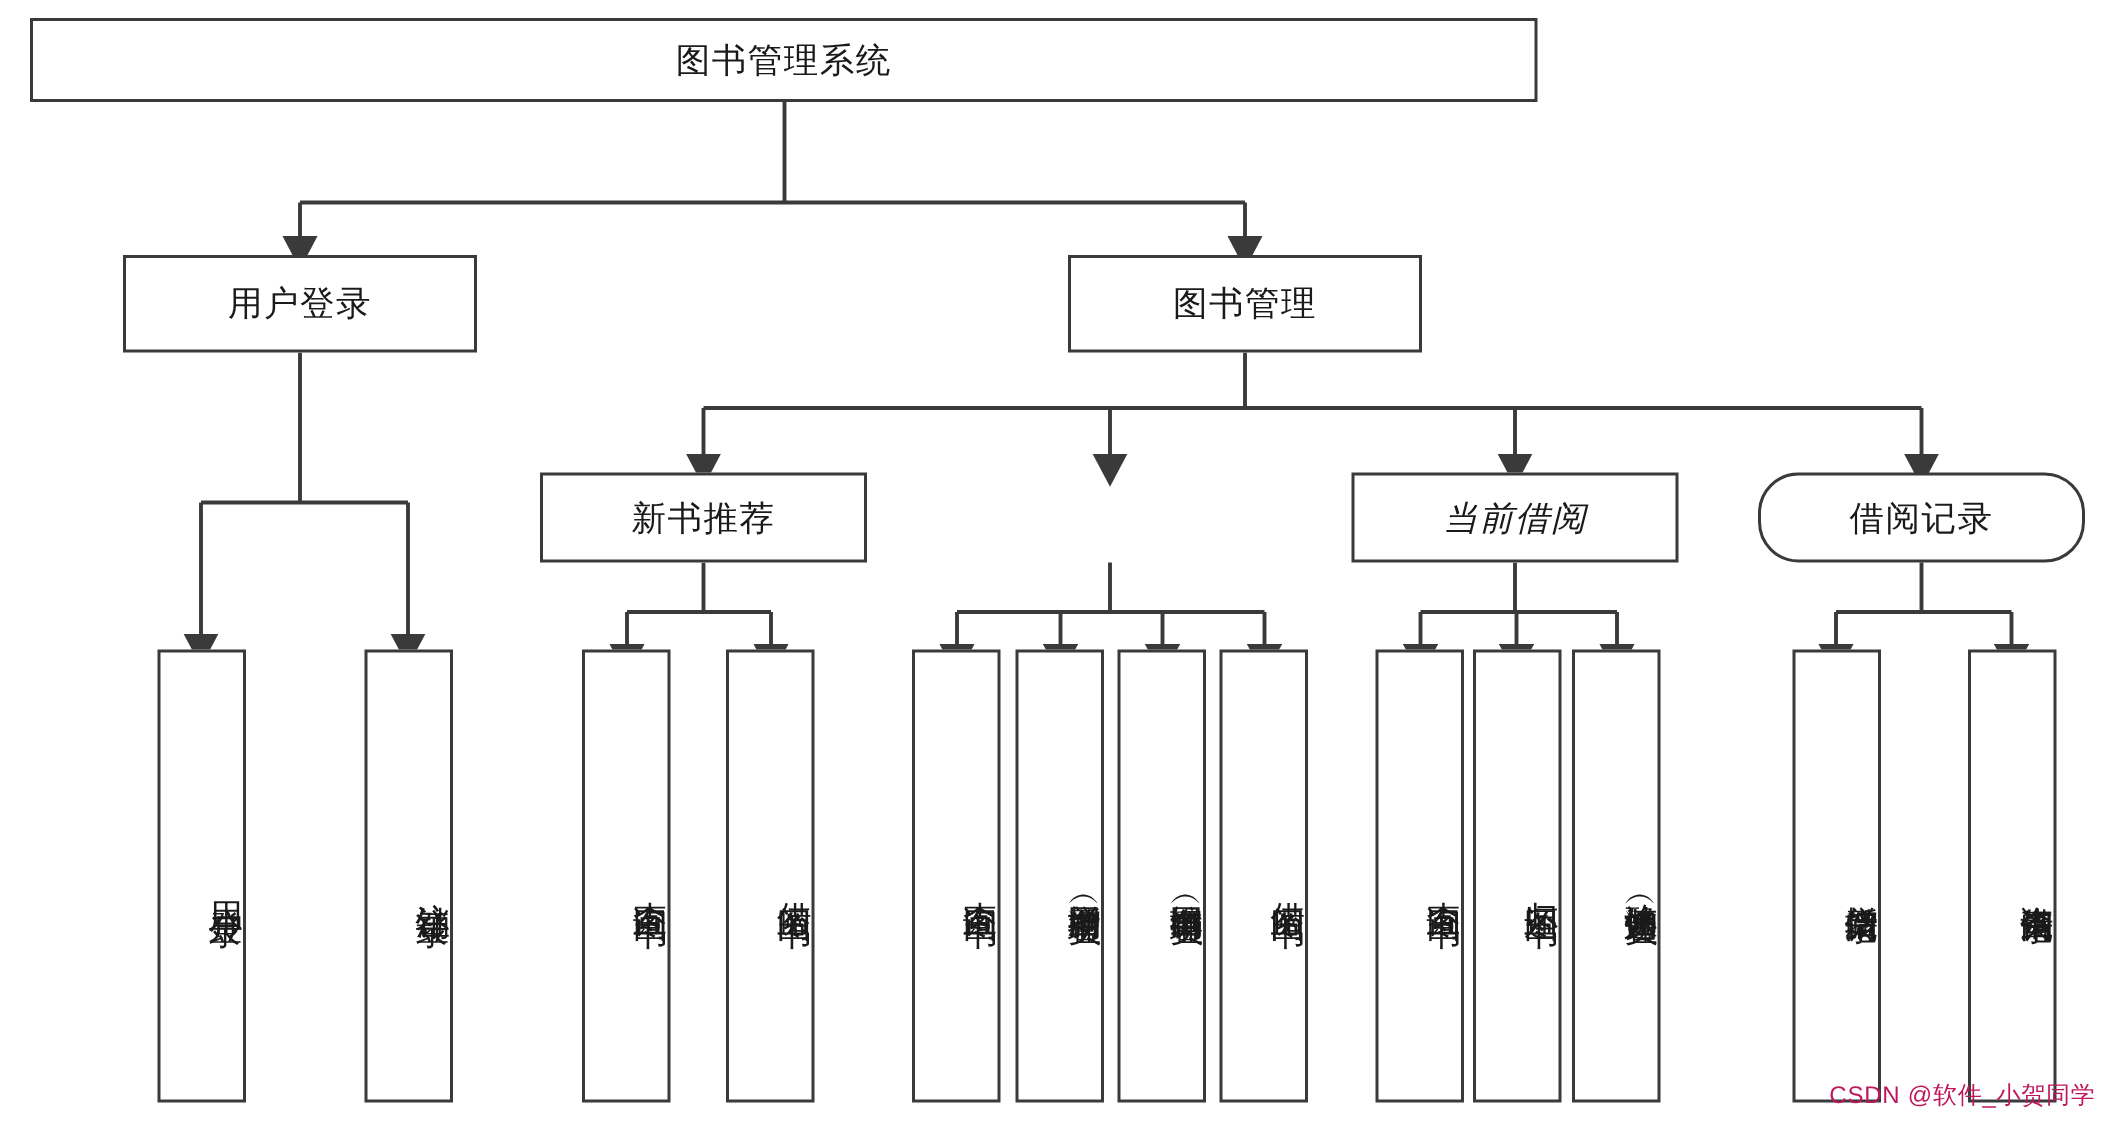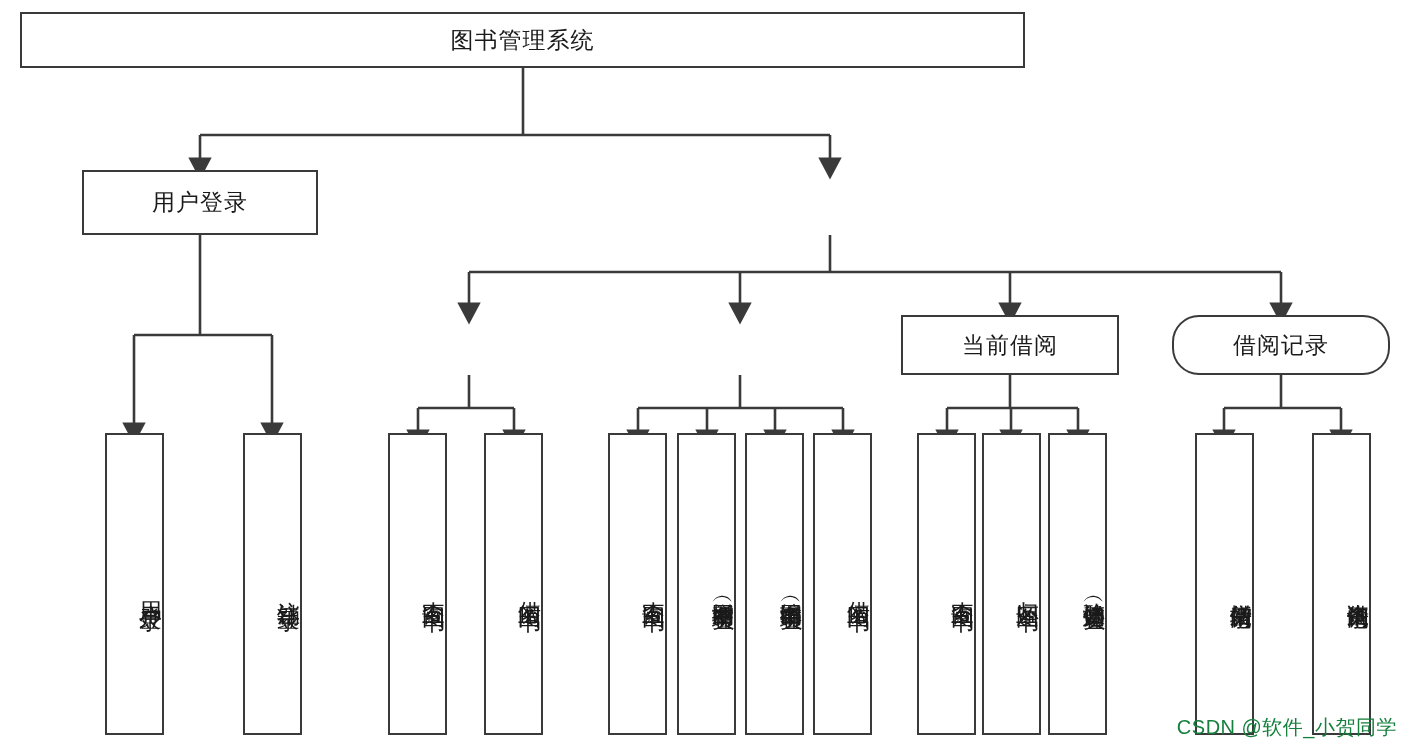--- a/index.html
+++ b/index.html
@@ -51,22 +51,22 @@
     left: 0;
     top: 0;
     width: 1405px;
     height: 747px;
     pointer-events: none;
   }
   #watermark {
     position: absolute;
     right: 8px;
     bottom: 6px;
-    font-size: 20px;
-    color: #15803d;
+    font-size: 16px;
+    color: #be185d;
     white-space: nowrap;
     letter-spacing: 0.5px;
     text-align: right;
   }
 </style>
 </head>
 <body>
 
 <div id="diagram-root">
 
@@ -116,22 +116,24 @@
       <path d="M1281,375 L1281,408"></path>
       <path d="M1224,408 L1341,408"></path>
       <path d="M1224,408 L1224,432" marker-end="url(#arrow)"></path>
       <path d="M1341,408 L1341,432" marker-end="url(#arrow)"></path>
     </g>
   </svg>
 
   <div class="node node-h" style="left:20px; top:12px; width:1005px; height:56px;">图书管理系统</div>
 
   <div class="node node-h" style="left:82px; top:170px; width:236px; height:65px;">用户登录</div>
+  <div class="node node-h" style="left:712px; top:170px; width:236px; height:65px;">图书管理</div>
 
-  <div class="node node-h" style="left:901px; top:315px; width:218px; height:60px;">当前借阅</div>
+  <div class="node node-h" style="left:360px; top:315px; width:218px; height:60px;">新书推荐</div>
+  <div class="node node-h" style="left:901px; top:315px; width:218px; height:60px;font-style:italic;">当前借阅</div>
   <div class="node node-h" style="left:1172px; top:315px; width:218px; height:60px;border-radius:27px;">借阅记录</div>
 
   <div class="node node-v" style="left:105px; top:433px; width:59px; height:302px;">用户登录</div>
   <div class="node node-v" style="left:243px; top:433px; width:59px; height:302px;">注销登录</div>
 
   <div class="node node-v" style="left:388px; top:433px; width:59px; height:302px;">查询图书</div>
   <div class="node node-v" style="left:484px; top:433px; width:59px; height:302px;">借阅图书</div>
 
   <div class="node node-v" style="left:608px; top:433px; width:59px; height:302px;">查询图书</div>
   <div class="node node-v tall" style="left:677px; top:433px; width:59px; height:302px;">新增图书（管理员）</div>

